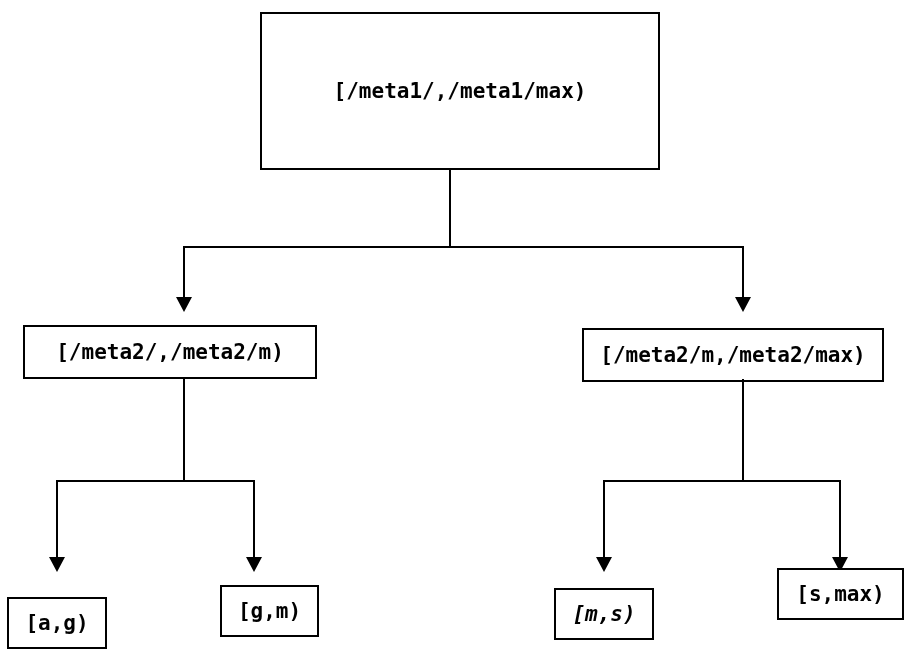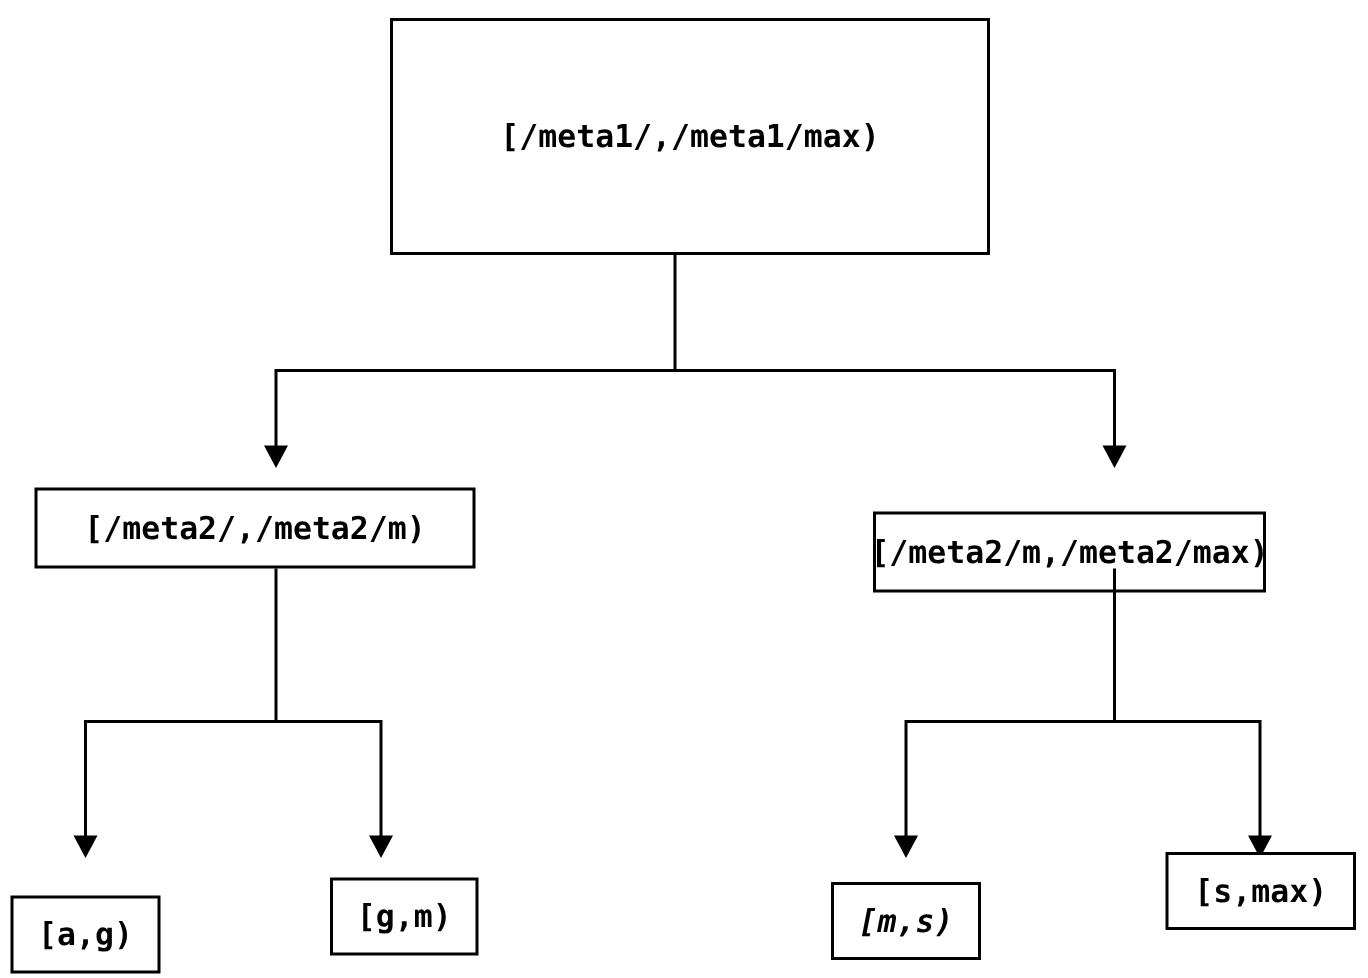--- a/index.html
+++ b/index.html
@@ -34,21 +34,21 @@
     width: 0;
     height: 0;
     border-left: 8px solid transparent;
     border-right: 8px solid transparent;
     border-top: 15px solid var(--line);
   }
 
   
   #node-root      { left: 260px; top: 12px;  width: 400px; height: 158px; }
   #node-mid-left  { left: 23px;  top: 325px; width: 294px; height: 54px; }
-  #node-mid-right { left: 582px; top: 341px; width: 262px; height: 54px; }
+  #node-mid-right { left: 582px; top: 328px; width: 302px; height: 54px; }
   #node-leaf-ag   { left: 7px;   top: 585px; width: 100px; height: 52px; margin-top: 12px; }
   #node-leaf-gm   { left: 220px; top: 585px; width: 99px; height: 52px; }
   #node-leaf-ms   { left: 554px; top: 588px; width: 100px; height: 52px; font-style: italic; }
   #node-leaf-smax { left: 777px; top: 568px; width: 127px; height: 52px; }
 
   
   #edge-root-stem   { left: 449px; top: 170px; width: 2px;   height: 78px; }
   #edge-l1-hbar     { left: 184px; top: 246px; width: 559px; height: 2px; }
   #edge-l1-drop-l   { left: 183px; top: 246px; width: 2px;   height: 52px; }
   #edge-l1-drop-r   { left: 742px; top: 246px; width: 2px;   height: 52px; }

